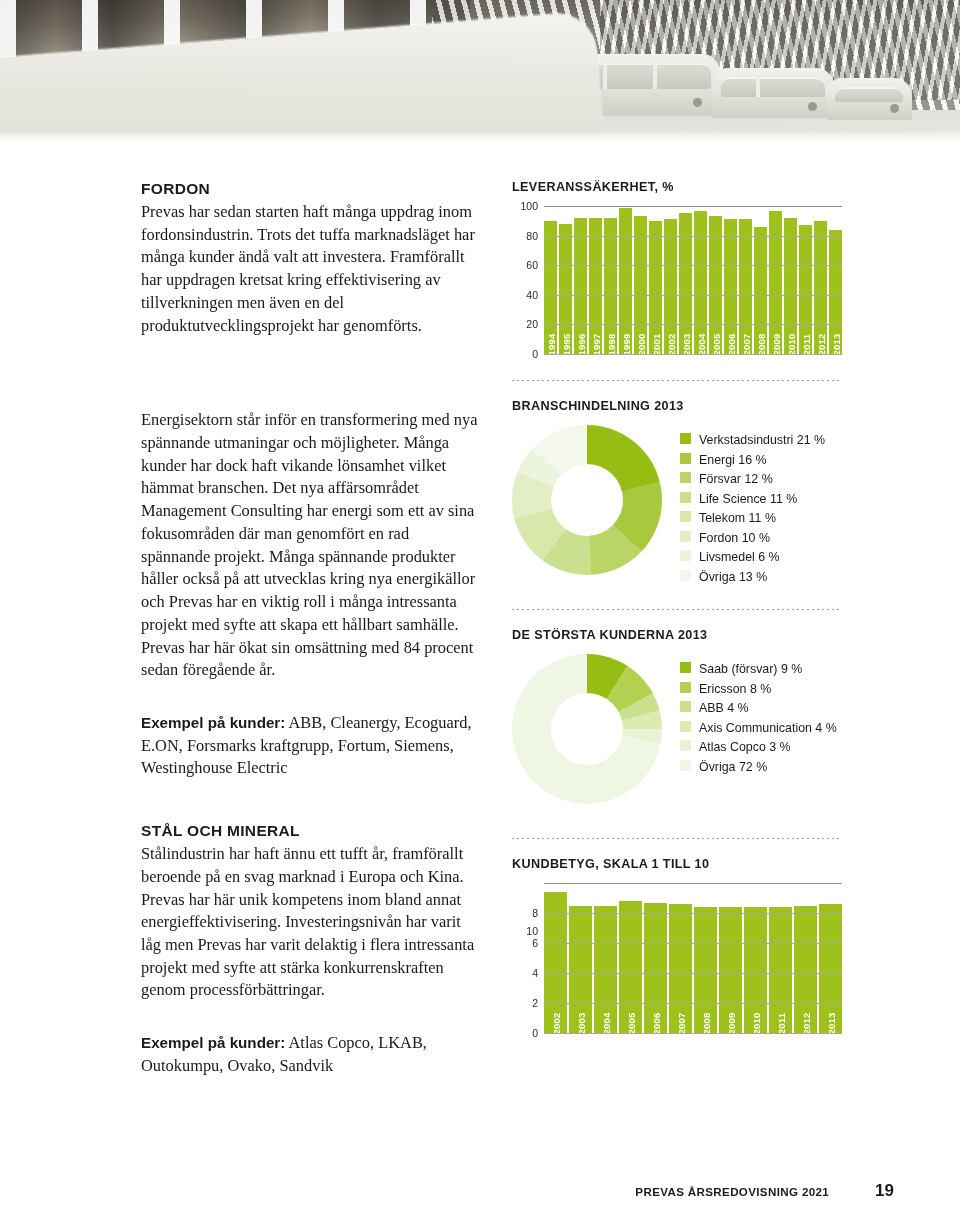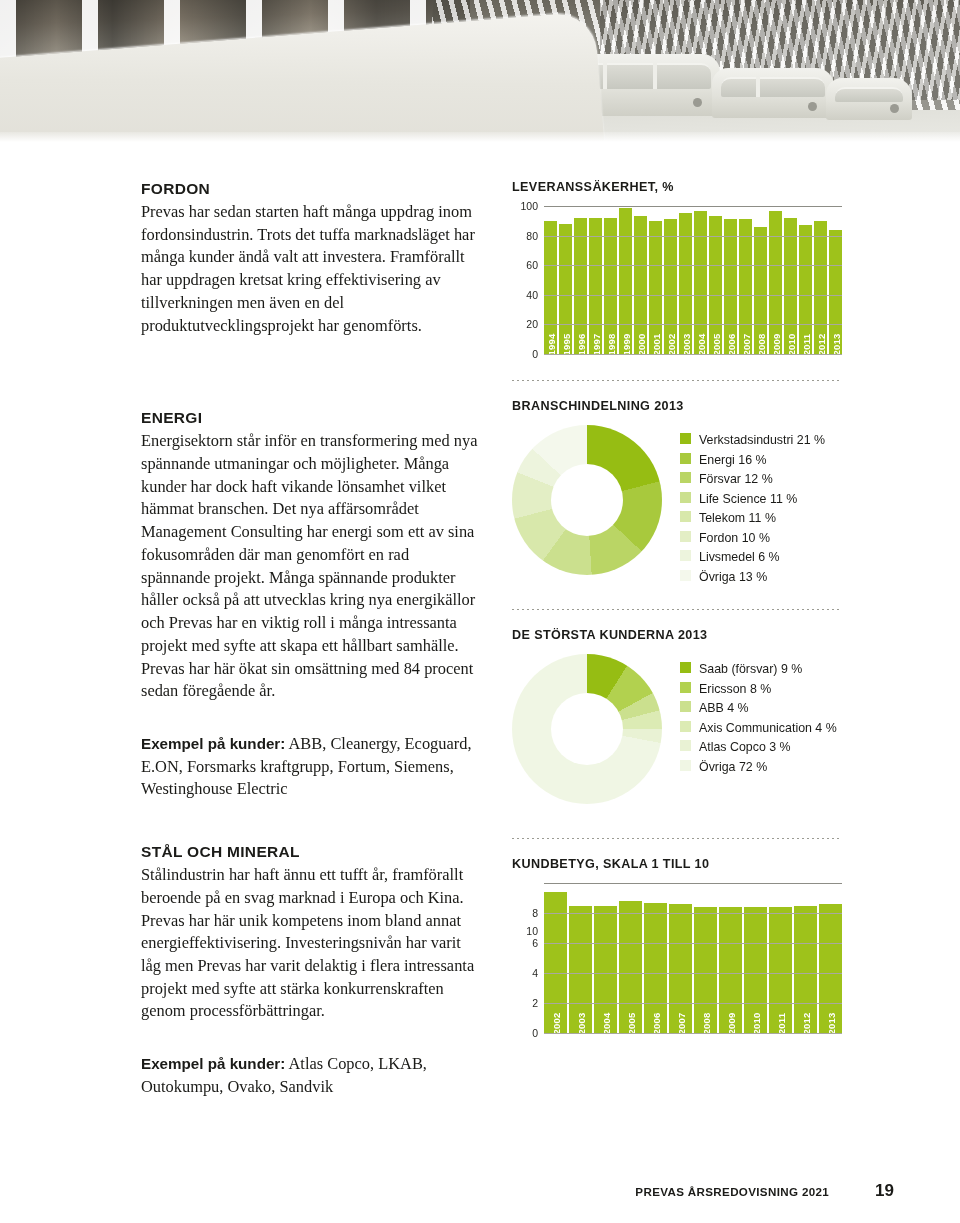--- a/index.html
+++ b/index.html
@@ -231,21 +231,20 @@
 <div class="page">
 
   <div class="col-left">
 
     <h2 class="sect">FORDON</h2>
     <p class="body">Prevas har sedan starten haft många uppdrag inom fordonsindustrin. Trots det tuffa marknadsläget har många kunder ändå valt att investera. Framförallt har uppdragen kretsat kring effektivisering av tillverkningen men även en del produktutvecklingsprojekt har genomförts.</p>
     <div class="block-gap"></div>
 
     <div class="block-gap-lg"></div>
 
-    <h2 class="sect">ENERGI</h2>
     <p class="body">Energisektorn står inför en transformering med nya spännande utmaningar och möjligheter. Många kunder har dock haft vikande lönsamhet vilket hämmat branschen. Det nya affärsområdet Management Consulting har energi som ett av sina fokusområden där man genomfört en rad spännande projekt. Många spännande produkter håller också på att utvecklas kring nya energikällor och Prevas har en viktig roll i många intressanta projekt med syfte att skapa ett hållbart samhälle. Prevas har här ökat sin omsättning med 84 procent sedan föregående år.</p>
     <div class="block-gap"></div>
     <p class="body"><span class="lead">Exempel på kunder:</span><span> ABB, Cleanergy, Ecoguard, E.ON, Forsmarks kraftgrupp, Fortum, Siemens, Westinghouse Electric</span></p>
 
     <div class="block-gap-lg"></div>
 
     <h2 class="sect">STÅL OCH MINERAL</h2>
     <p class="body">Stålindustrin har haft ännu ett tufft år, framförallt beroende på en svag marknad i Europa och Kina. Prevas har här unik kompetens inom bland annat energieffektivisering. Investeringsnivån har varit låg men Prevas har varit delaktig i flera intressanta projekt med syfte att stärka konkurrenskraften genom processförbättringar.</p>
     <div class="block-gap"></div>
     <p class="body"><span class="lead">Exempel på kunder:</span><span> Atlas Copco, LKAB, Outokumpu, Ovako, Sandvik</span></p>

